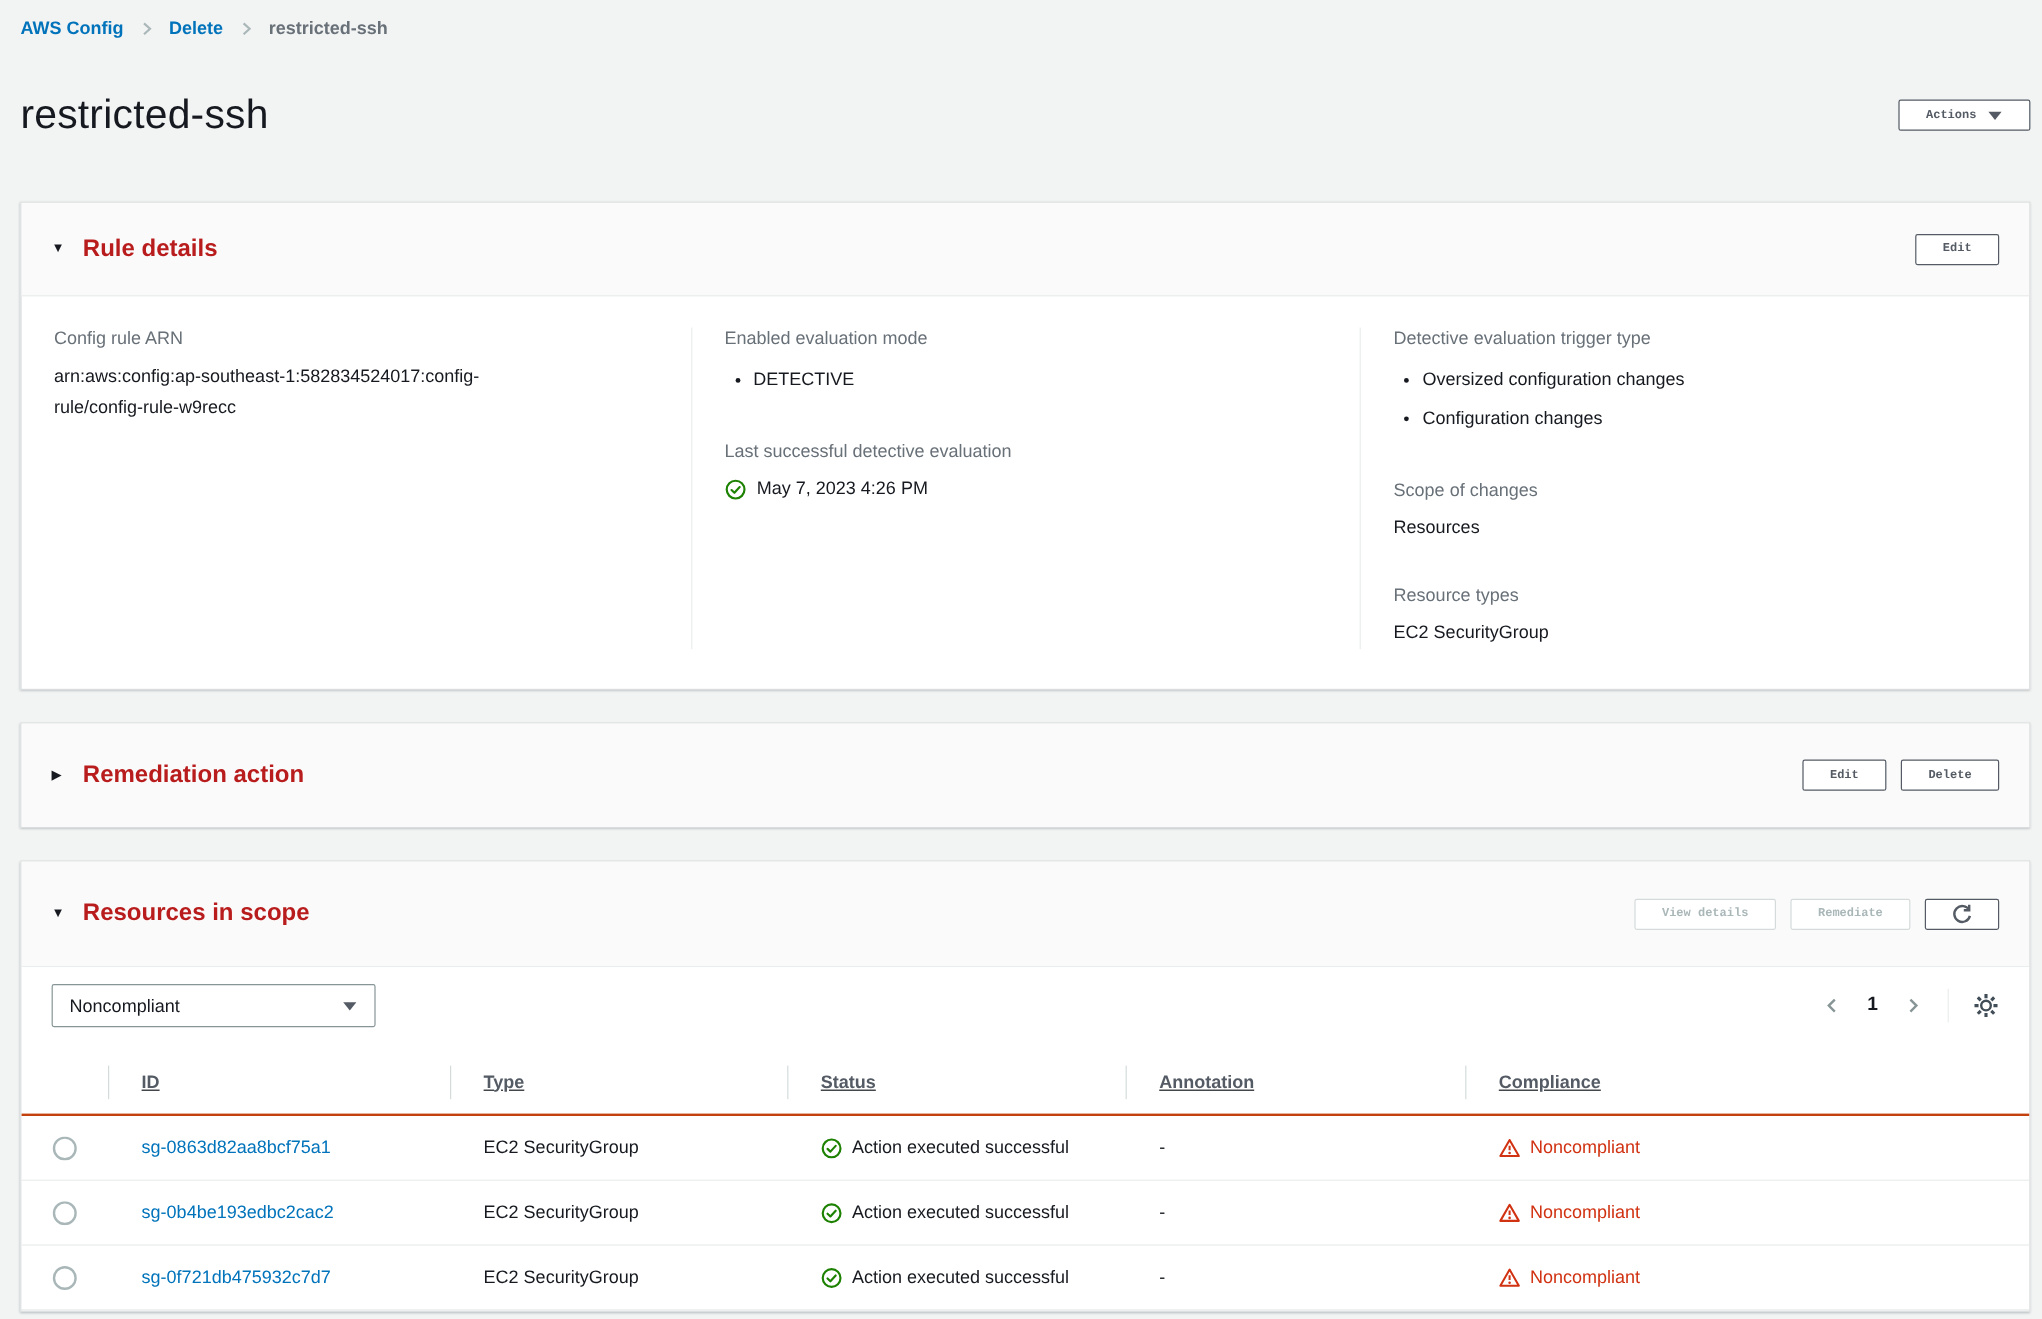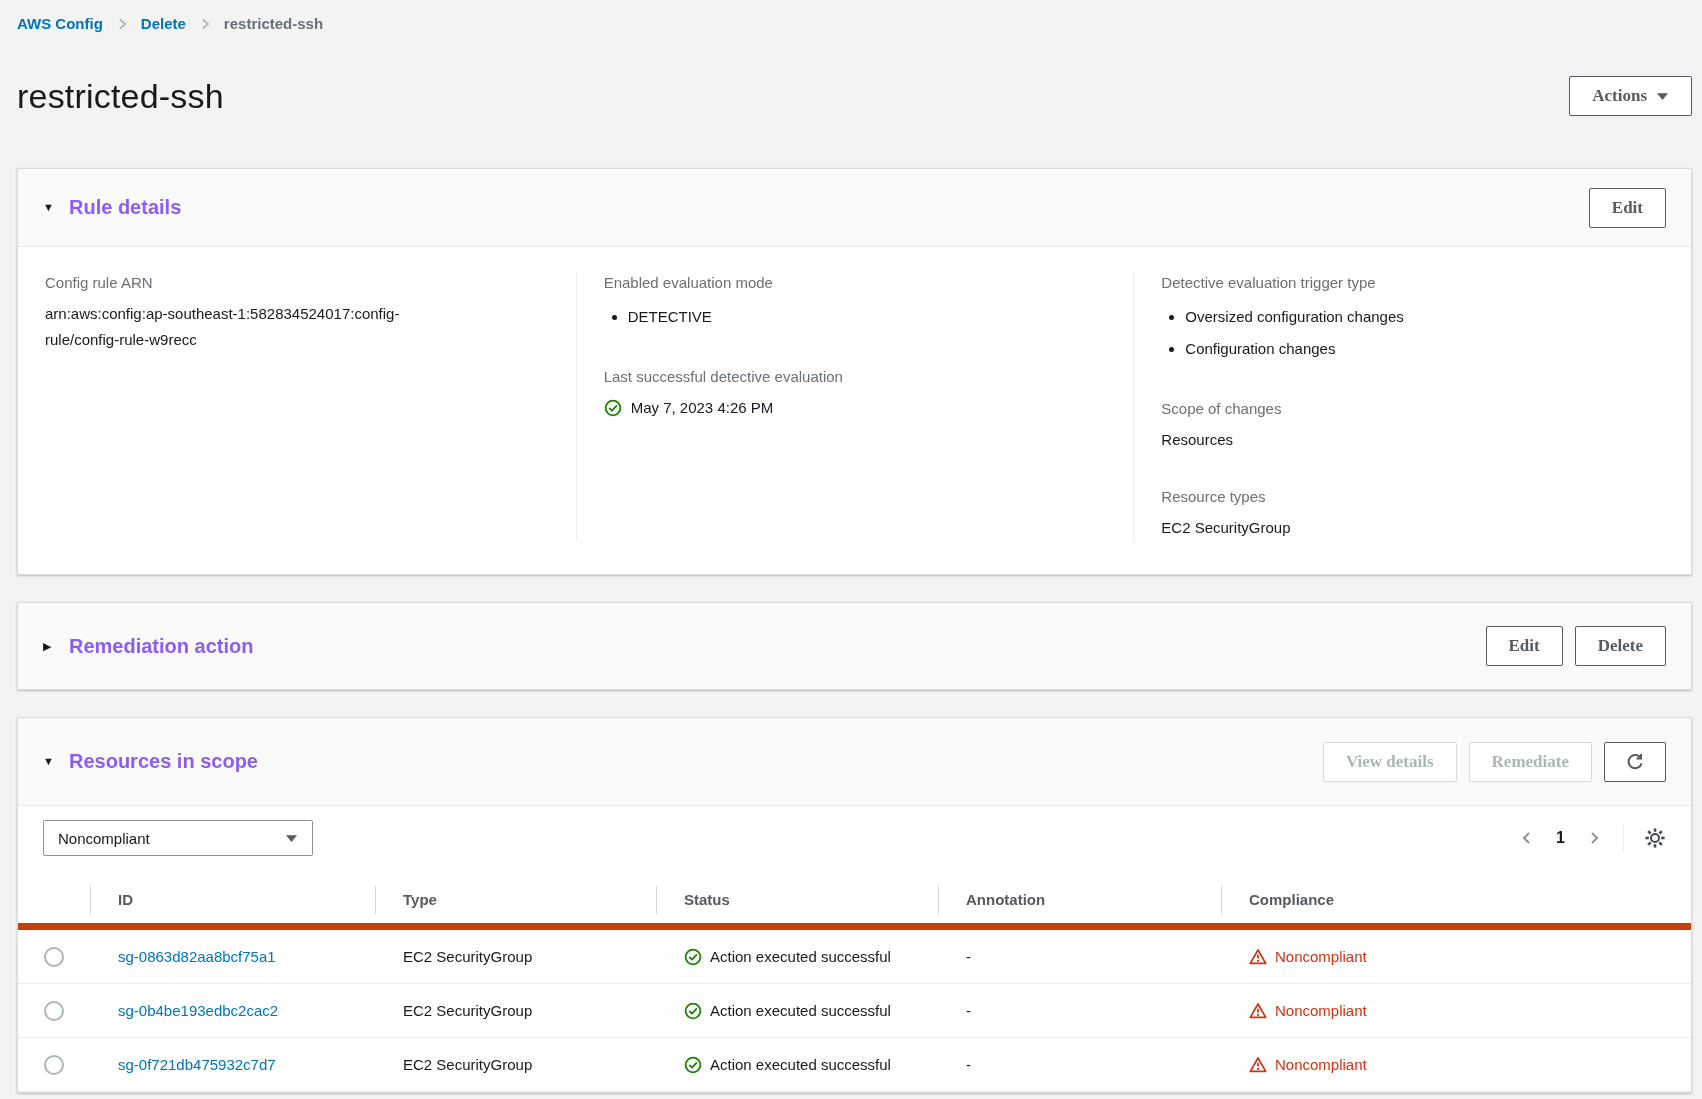--- a/index.html
+++ b/index.html
@@ -28,23 +28,23 @@
     margin-top: 40px;
   }
   h1.page-title {
     margin: 0; font-size: 34px; font-weight: 400; line-height: 44px;
     letter-spacing: 0.2px; color: #16191f;
   }
 
   
   .btn {
     display: inline-flex; align-items: center; justify-content: center; gap: 9px;
-    height: 40px; padding: 0 22px;
+    height: 26px; padding: 0 22px;
     background: #fff; border: 1px solid #545b64; border-radius: 2px;
-    font-family: Liberation Serif, serif; font-size: 17px; font-weight: 700; color: #545b64;
+    font-family: Liberation Mono, monospace; font-size: 10px; font-weight: 700; color: #545b64;
     cursor: pointer; white-space: nowrap;
   }
   .btn.disabled {
     border-color: #d5dbdb; color: #aab7b8; cursor: default;
   }
   .btn.icon-only { width: 62px; padding: 0; }
 
   
   .panel {
     margin-top: 27px;
@@ -58,21 +58,21 @@
     background: #fafafa;
   }
   .panel-header.with-border { border-bottom: 1px solid #eaeded; }
   .remediation .panel-header { height: 86px; }
   .resources .panel-header { height: 88px; }
   .header-toggle { display: flex; align-items: center; cursor: pointer; }
   .section-caret {
     font-size: 11px; color: #16191f; width: 16px; flex: none;
     margin-right: 10px; line-height: 1;
   }
-  .panel-title { font-size: 20px; font-weight: 700; color: #8b5cf6; }
+  .panel-title { font-size: 20px; font-weight: 700; color: #b91c1c; }
   .header-actions { margin-left: auto; display: flex; align-items: center; gap: 12px; }
 
   
   .details-grid {
     display: grid; grid-template-columns: 1fr 1fr 1fr;
     padding: 26px 0 33px;
   }
   .details-col { padding: 0 27px; min-height: 266px; }
   .details-col + .details-col { border-left: 1px solid #eaeded; }
   .field + .field { margin-top: 34px; }
@@ -102,21 +102,21 @@
   .pager-divider { width: 1px; height: 28px; background: #eaeded; }
   .gear-btn { display: flex; align-items: center; cursor: pointer; }
 
   
   .grid-table { font-size: 15px; background: #fff; }
   .t-head, .t-row {
     display: grid;
     grid-template-columns: 72px 285px 281px 282px 283px 1fr;
     height: 54px; align-items: center;
   }
-  .t-head { border-bottom: 7px solid #c2410c; }
+  .t-head { border-bottom: 2px solid #c2410c; text-decoration: underline; }
   .t-row { border-bottom: 1px solid #eaeded; }
   .th {
     color: #545b64; font-weight: 700; padding-left: 28px;
     position: relative; height: 100%; display: flex; align-items: center;
   }
   .th.divided::before {
     content: ""; position: absolute; left: 0; top: 50%;
     transform: translateY(-50%);
     width: 1px; height: 28px; background: #d5dbdb;
   }

